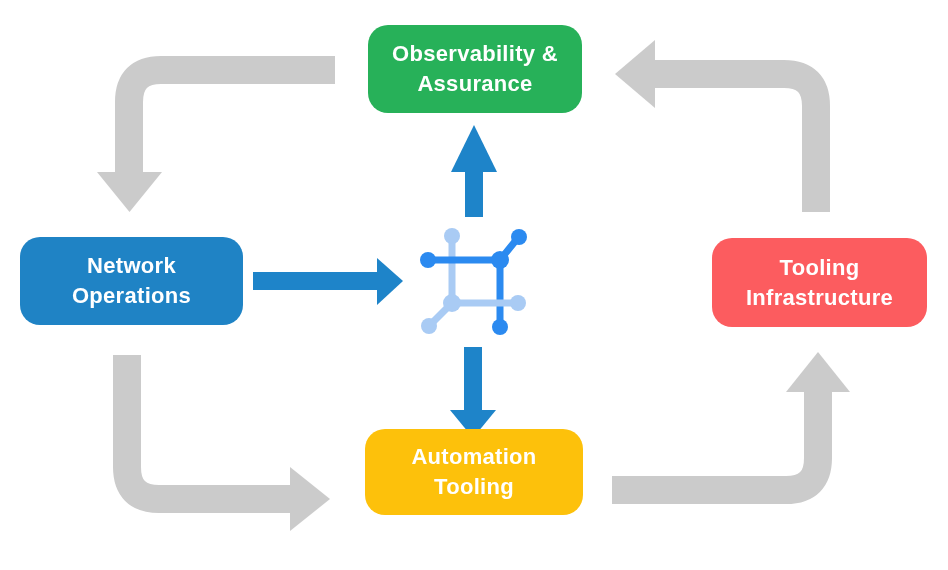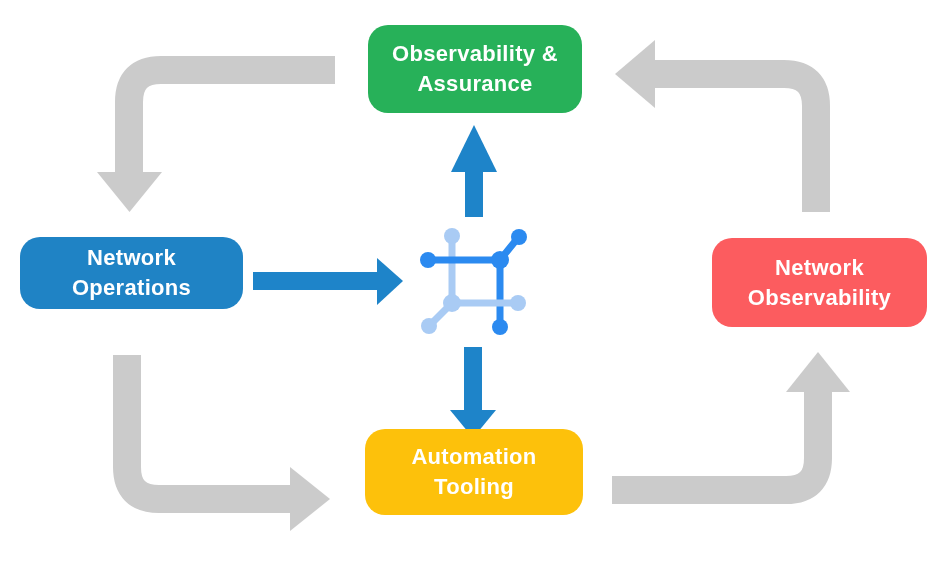--- a/index.html
+++ b/index.html
@@ -25,21 +25,21 @@
     text-align: center;
     color: #ffffff;
     font-size: 22px;
     font-weight: 600;
     line-height: 1.35;
     letter-spacing: 0.3px;
     padding: 8px 18px;
     box-sizing: border-box;
   }
   .node-top    { left: 368px; top: 25px;  width: 214px; height: 88px; }
-  .node-left   { left: 20px;  top: 237px; width: 223px; height: 72px; }
+  .node-left   { left: 20px;  top: 237px; width: 223px; height: 88px; }
   .node-right  { left: 712px; top: 238px; width: 215px; height: 89px; }
   .node-bottom { left: 365px; top: 429px; width: 218px; height: 86px; }
   .gray-shaft { fill: none; stroke-width: 28px; }
   .blue-shaft { fill: none; stroke-width: 18px; }
   .icon-line  { fill: none; stroke-width: 7px; stroke-linecap: round; }
 </style>
 </head>
 <body>
 
 <div class="stage">
@@ -106,20 +106,20 @@
 
   <div class="node node-top" style="background-color: rgb(39, 177, 89);">
     <span>Observability &amp; Assurance</span>
   </div>
 
   <div class="node node-left" style="background-color: rgb(31, 131, 197);">
     <span>Network Operations</span>
   </div>
 
   <div class="node node-right" style="background-color: rgb(252, 92, 95);">
-    <span>Network Observability</span>
+    <span>Tooling Infrastructure</span>
   </div>
 
   <div class="node node-bottom" style="background-color: rgb(253, 193, 11);">
     <span>Automation Tooling</span>
   </div>
 
 </div>
 
 </body></html>

